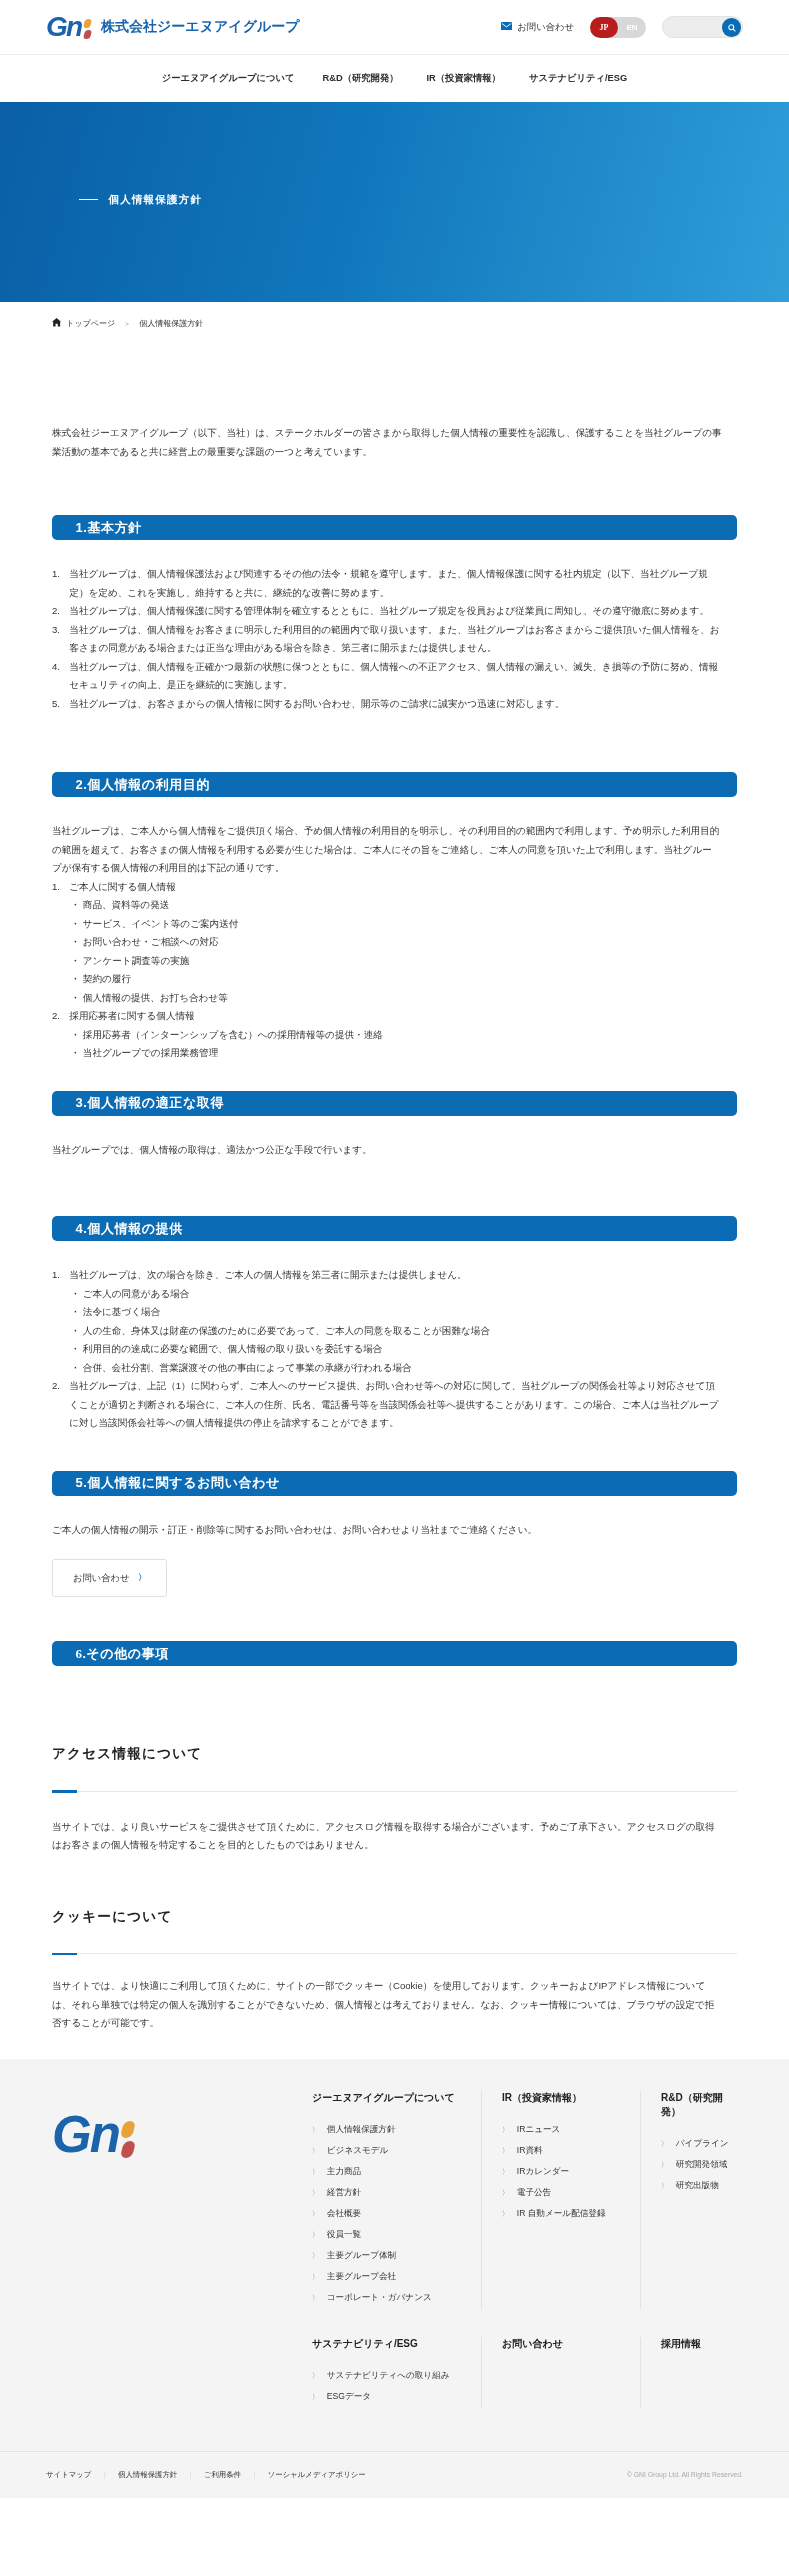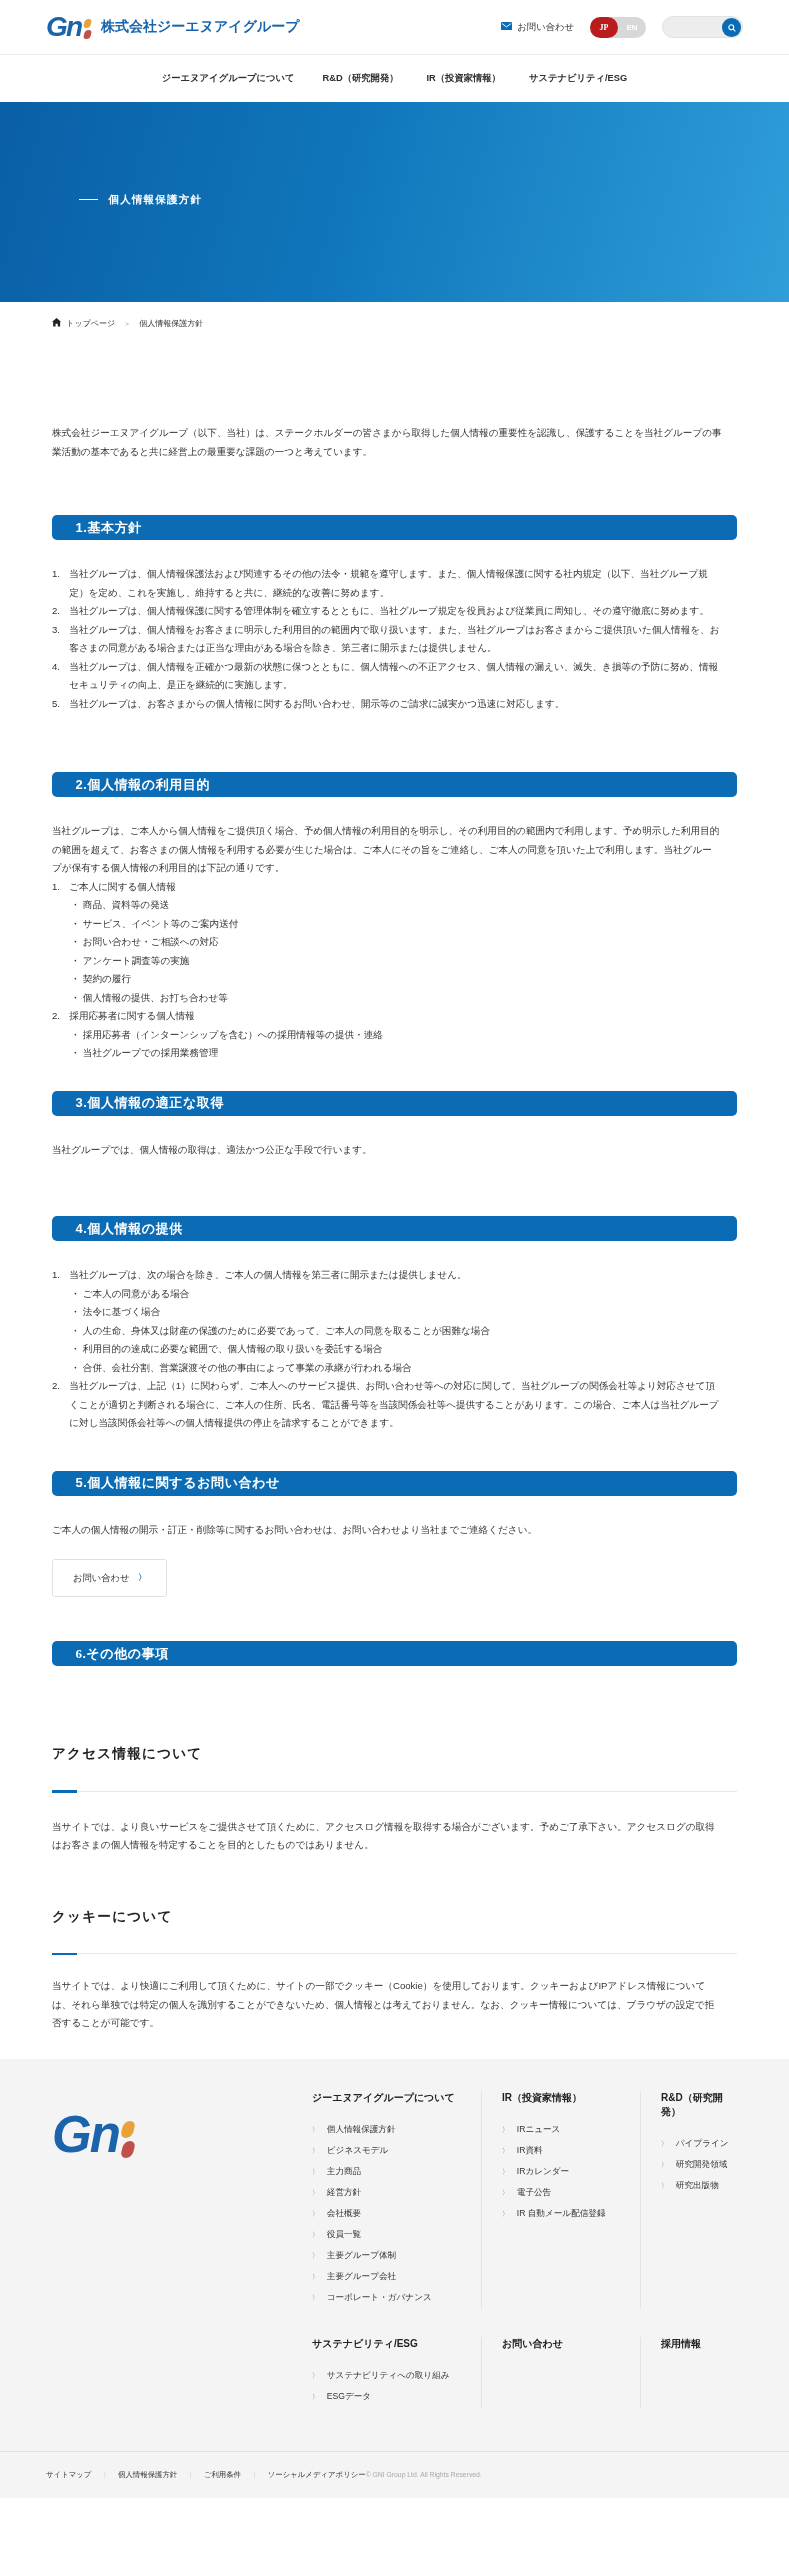--- a/index.html
+++ b/index.html
@@ -71,21 +71,21 @@
   .logo-lg .gn { font-size:51px; }
   .logo-lg .dot { width:12.3px; height:16.7px; border-radius:6.8px; }
   .logo-lg .dot+.dot { margin-top:3.1px; }
   .fcols { margin-left:260px; display:grid; grid-template-columns:169px 159px 1fr; }
   .fcols.row2 { margin-top:28px; }
   .fcol+.fcol { border-left:0.6px solid #e3e3e6; padding-left:20px; }
   .fhead { font-size:10px; font-weight:bold; color:#222; margin-bottom:15px; }
   .flink { display:flex; align-items:center; gap:8px; height:21px; font-size:8.6px; color:#333; }
   .flink .cv { color:#666; font-size:6.8px; }
   .f-bottom { height:47px; border-top:0.6px solid #e2e2e2; }
-  .fb-inner { width:697px; margin:0 auto; height:100%; display:flex; align-items:center; }
+  .fb-inner { width:697px; margin:0 auto; height:100%; display:flex; align-items:center; justify-content:space-between; }
   .fb-links { display:flex; align-items:center; font-size:7.4px; color:#333; }
   .fb-links .pipe { color:#c9c9c9; margin:0 10px; font-size:6.8px; }
   .copy { font-size:6.8px; color:#a9a9a9; }
 </style>
 </head>
 <body>
 
 <header>
   <div class="hdr-top">
     <a class="brand">

